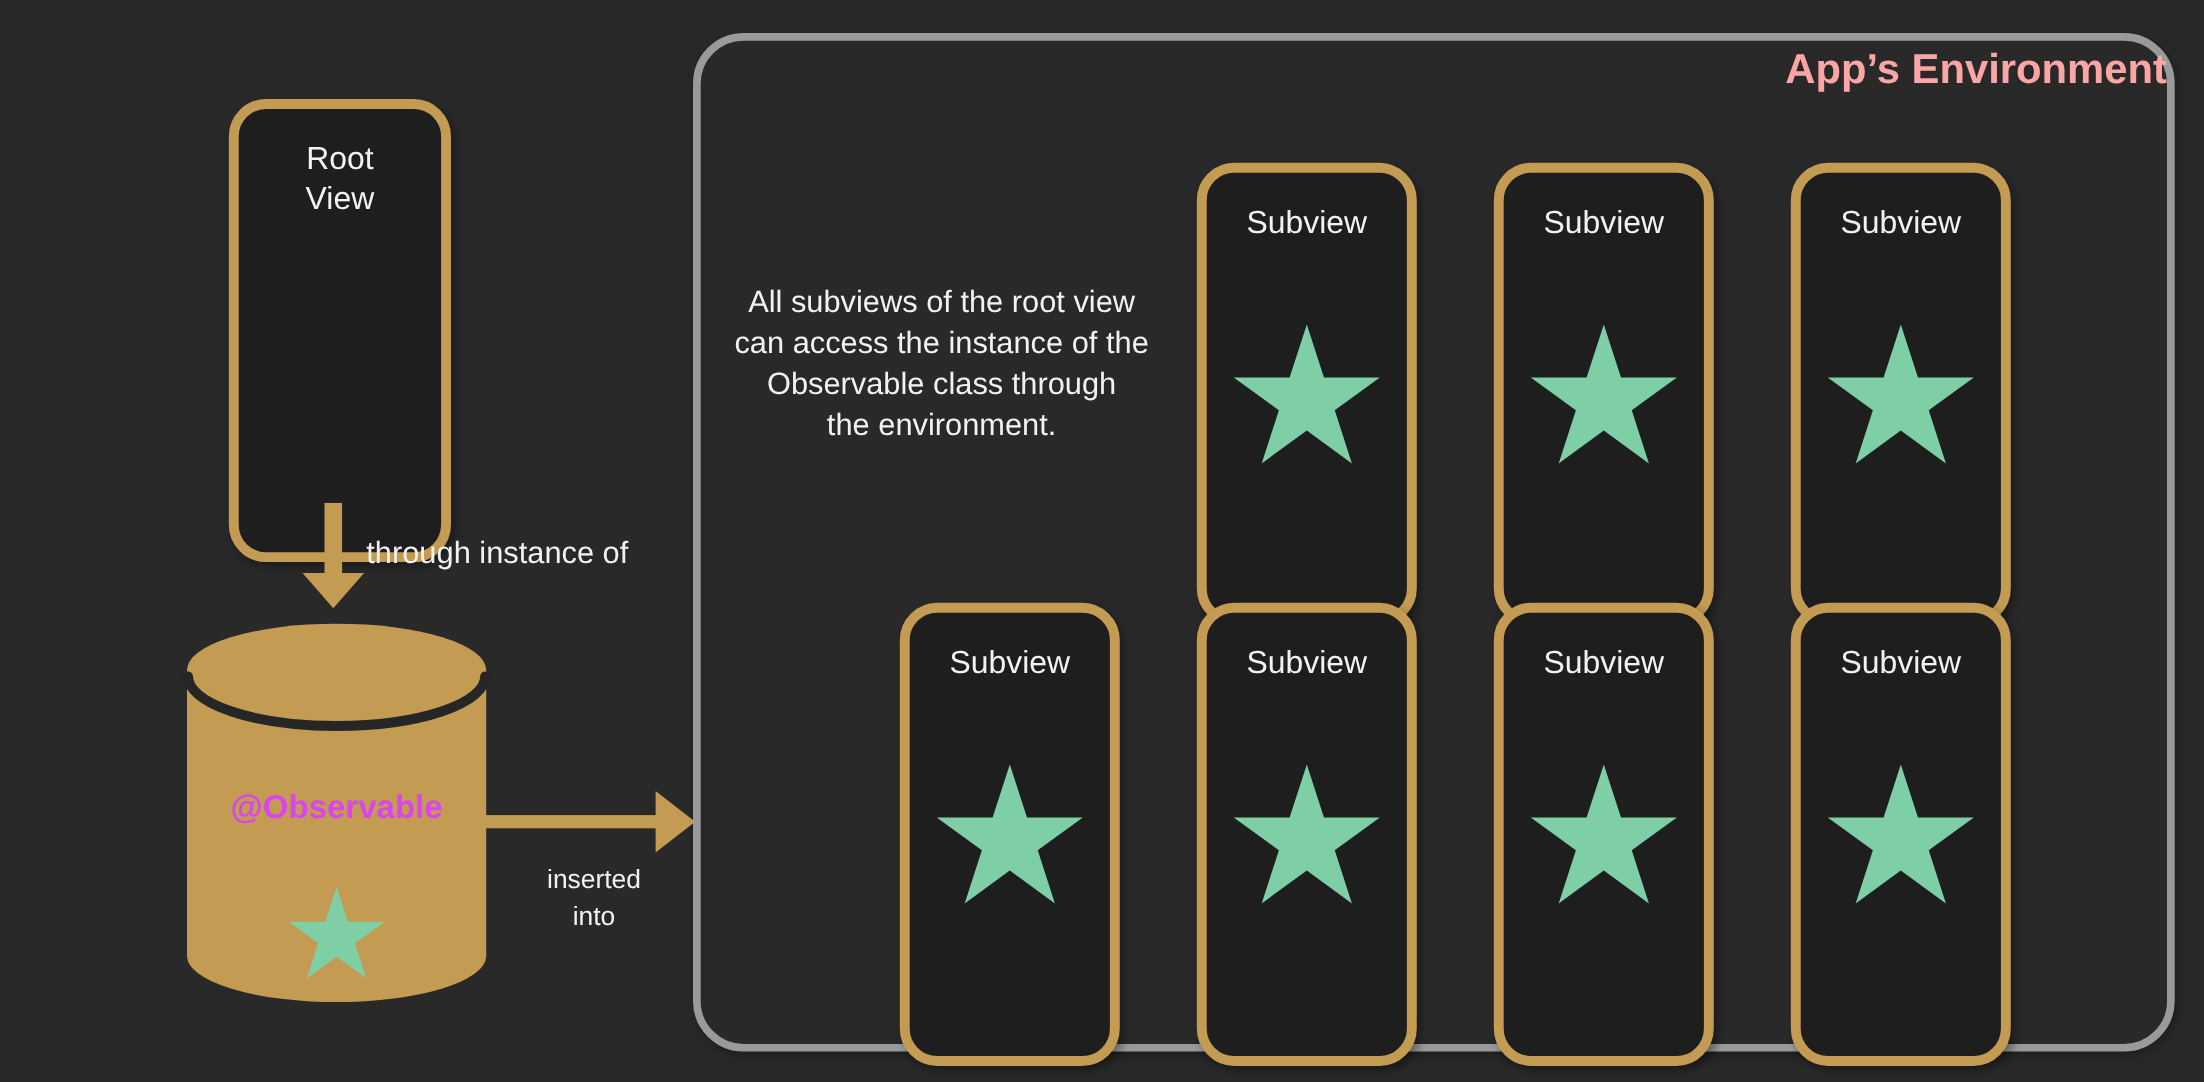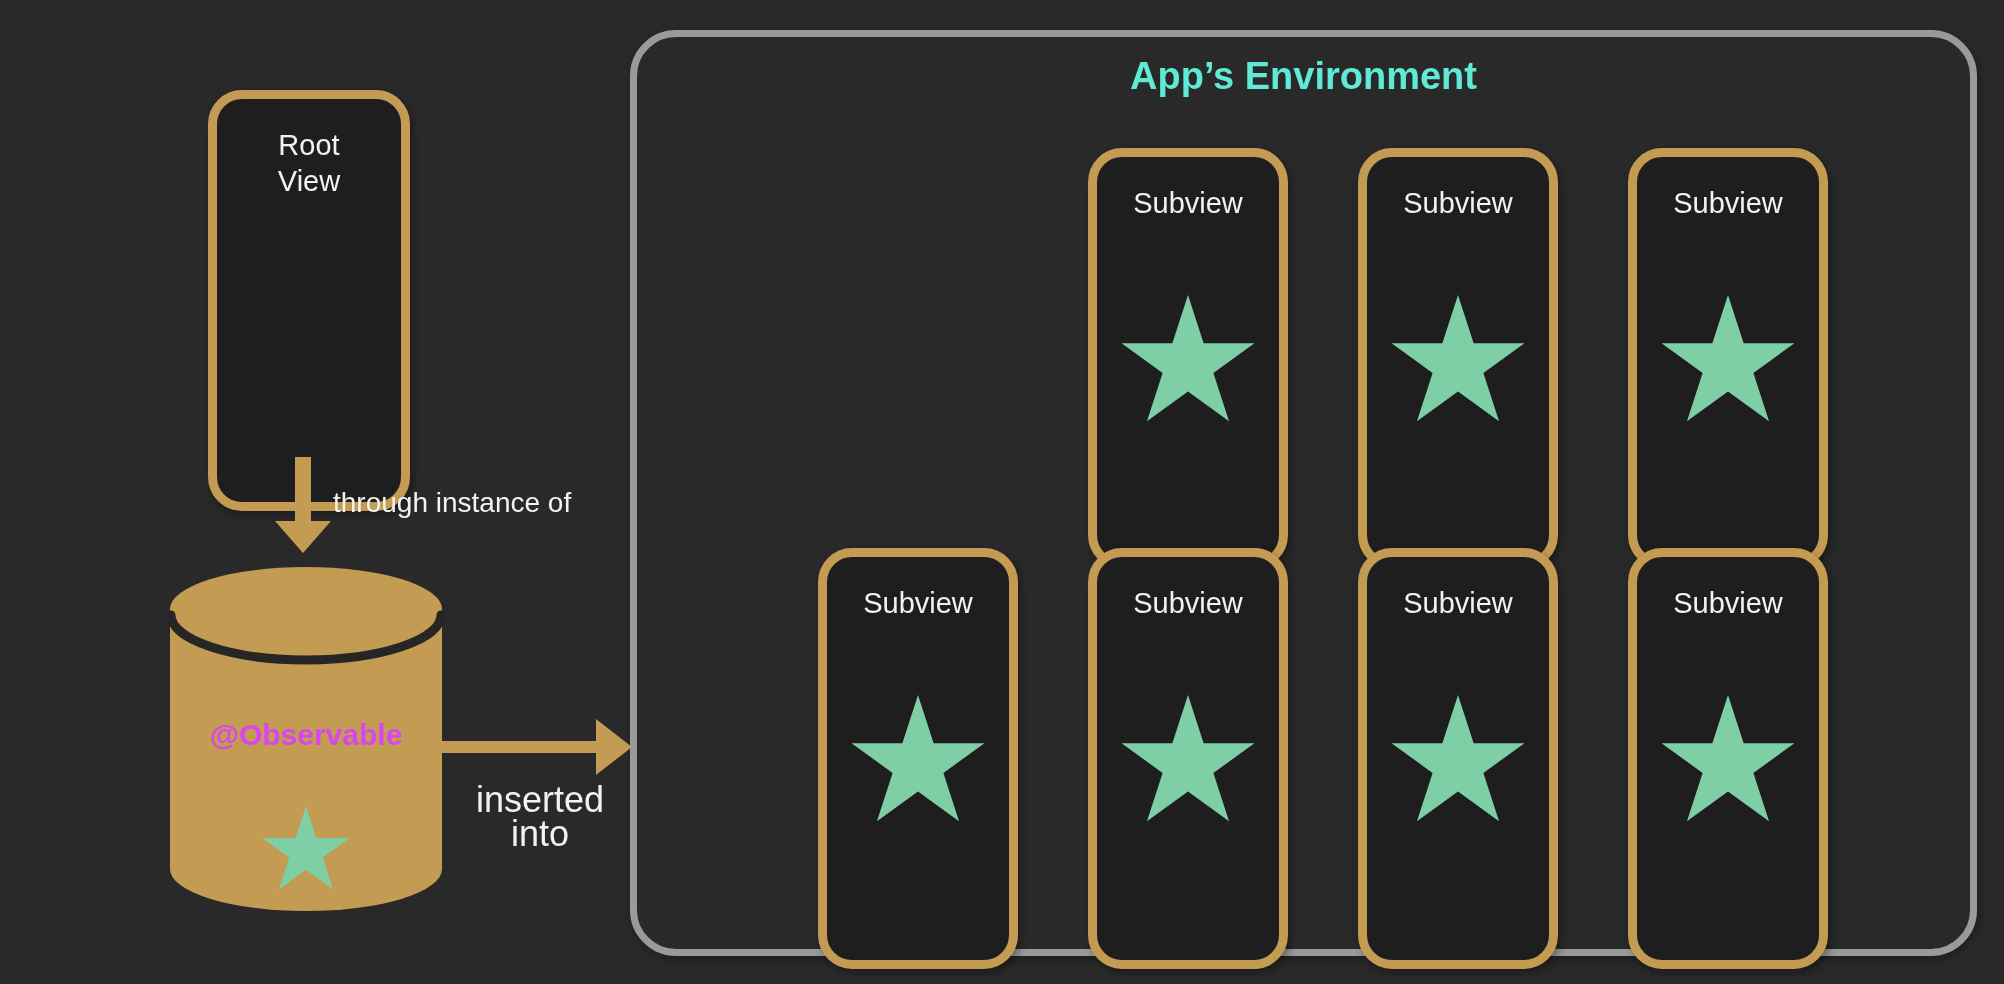--- a/index.html
+++ b/index.html
@@ -59,40 +59,40 @@
   
   .env-box{
     left:630px;top:30px;
     width:1347px;height:926px;
     box-sizing:border-box;
     border:7px solid var(--env_border);
     border-radius:46px;
     box-shadow:2px 3px 10px rgba(0,0,0,0.3);
   }
   .env-title{
-    margin-top:18px;
-    text-align:center;
+    margin-top:5px;
+    text-align:right;
     font-size:38px;
     font-weight:bold;
-    color:#5eead4;
+    color:#fca5a5;
   }
   .env-desc{
     left:640px;top:256px;
     width:432px;
     text-align:center;
     font-size:28px;
     line-height:37px;
     white-space:pre-line;
   }
 
   
   .creates-label{left:333px;top:487px;font-size:28px;}
   .inserted-label{
     left:450px;top:783px;width:180px;
-    text-align:center;font-size:36px;line-height:34px;
+    text-align:center;font-size:24px;line-height:34px;
     white-space:pre-line;
   }
   .observable-label{
     left:166px;top:718px;width:280px;
     text-align:center;font-size:30px;font-weight:bold;
     color:#d946ef;
   }
 
   svg{display:block;}
 </style>
@@ -126,20 +126,24 @@
   <svg class="abs" style="left:440px;top:715px;z-index:3;" width="192" height="64" viewBox="0 0 192 64">
     <rect x="0" y="26" width="160" height="12" fill="var(--gold)"></rect>
     <polygon points="156,4 156,60 192,32" fill="var(--gold)"></polygon>
   </svg>
   <div class="abs inserted-label">inserted
 into</div>
 
   <div class="abs env-box">
     <div class="env-title">App’s Environment</div>
   </div>
+  <div class="abs env-desc">All subviews of the root view
+can access the instance of the
+Observable class through
+the environment.</div>
 
   <div class="phone" style="left:1088px;top:148px;">
     <span class="phone-label">Subview</span>
     <span class="star-wrap">
       <svg class="star" viewBox="0 0 100 91">
           <polygon points="50,0 61.2,34.5 97.6,34.5 68.2,55.9 79.4,90.5 50,69.1 20.6,90.5 31.8,55.9 2.4,34.5 38.8,34.5"></polygon>
         </svg>
     </span>
   </div>
   <div class="phone" style="left:1358px;top:148px;">

